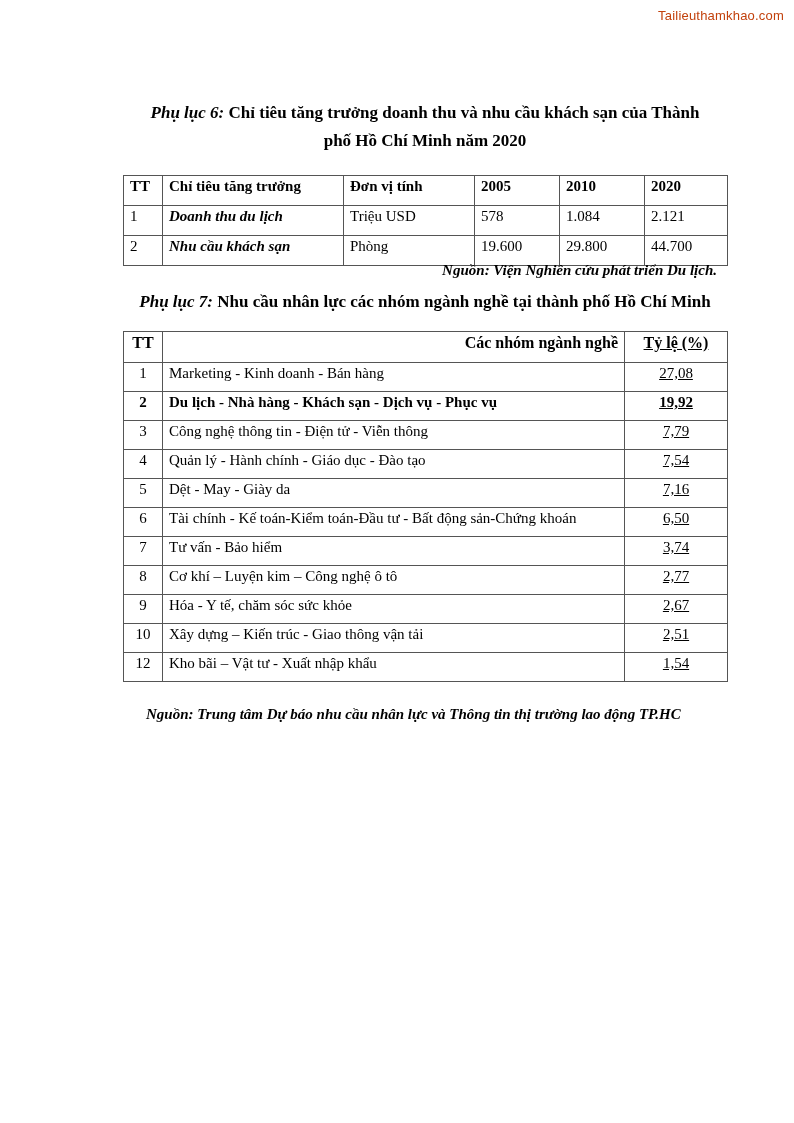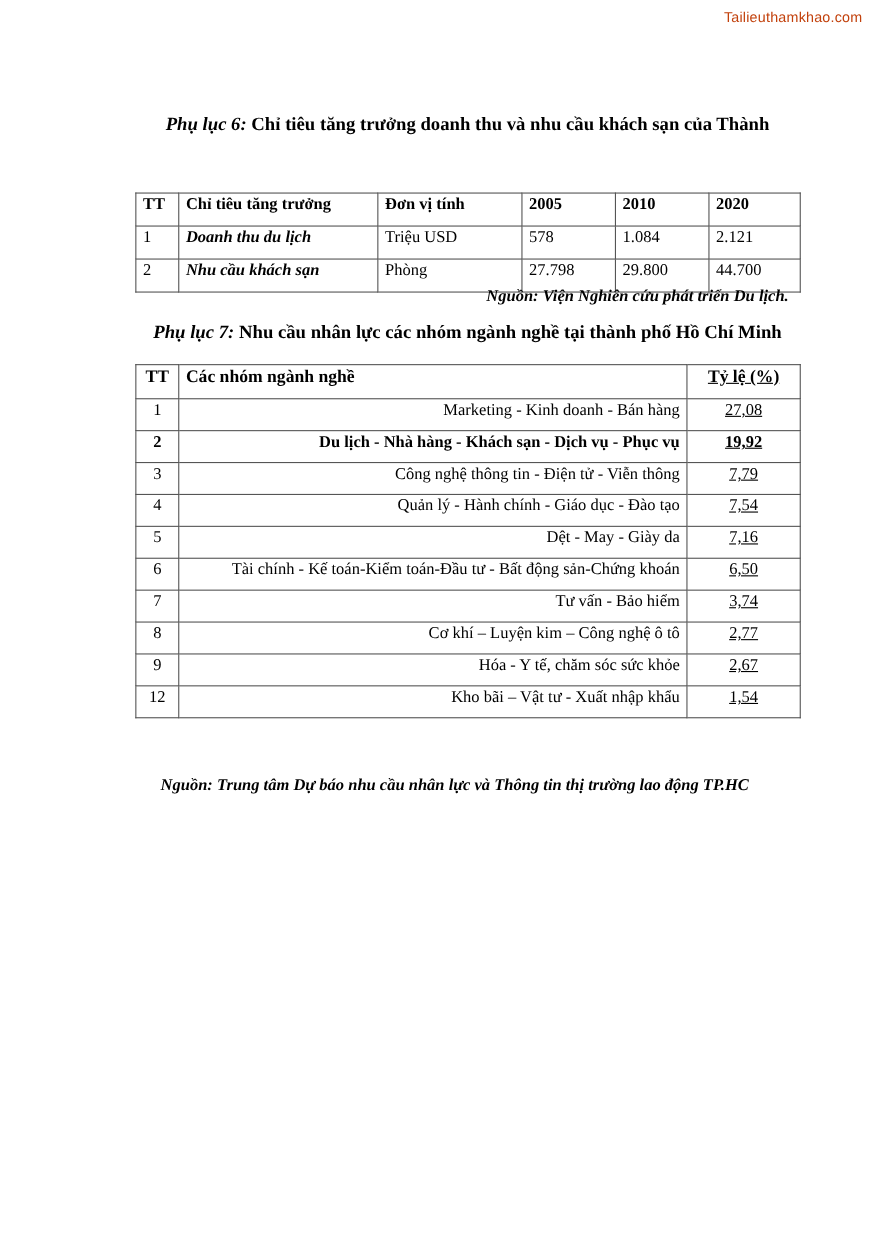--- a/index.html
+++ b/index.html
@@ -73,35 +73,35 @@
     }
     #table2 th {
       font-weight: bold;
       font-size: 16px;
       height: 28px;
       padding-top: 2px;
     }
     #table2 td {
       height: 26px;
       padding-top: 2px;
-      text-align: right;
     }
     #table2 .c-tt { width: 26px; text-align: center; }
     #table2 .c-rate { width: 90px; text-align: center; text-decoration: underline; }
-    #table2 th.c-name { text-align: left; }
+    #table2 th.c-name { text-align: right; }
     #table2 tr.bold td { font-weight: bold; }
     #source2 { top: 706px; left: 146px; text-align: center; }
   </style>
 </head>
 <body>
 
 <div class="watermark">Tailieuthamkhao.com</div>
 
 <div class="title" id="t1-title">
   <i>Phụ lục 6:</i><span> Chỉ tiêu tăng trưởng doanh thu và nhu cầu khách sạn của Thành</span><br>
+  <span>phố Hồ Chí Minh năm 2020</span>
 </div>
 
 <table id="table1">
   <tbody>
       <tr>
     <th style="width:26px">TT</th>
     <th style="width:168px">Chỉ tiêu tăng trưởng</th>
     <th style="width:118px">Đơn vị tính</th>
     <th style="width:72px">2005</th>
     <th style="width:72px">2010</th>
@@ -112,21 +112,21 @@
     <td class="bi">Doanh thu du lịch</td>
     <td>Triệu USD</td>
     <td>578</td>
     <td>1.084</td>
     <td>2.121</td>
   </tr>
   <tr>
     <td>2</td>
     <td class="bi">Nhu cầu khách sạn</td>
     <td>Phòng</td>
-    <td>27.798</td>
+    <td>19.600</td>
     <td>29.800</td>
     <td>44.700</td>
   </tr>
 </tbody>
   </table>
 
 <div class="source" id="source1">Nguồn: Viện Nghiên cứu phát triển Du lịch.</div>
 
 <div class="title" id="t2-title">
   <i>Phụ lục 7:</i><span> Nhu cầu nhân lực các nhóm ngành nghề tại thành phố Hồ Chí Minh</span>
@@ -178,20 +178,25 @@
     <td class="c-tt">8</td>
     <td>Cơ khí – Luyện kim – Công nghệ ô tô</td>
     <td class="c-rate">2,77</td>
   </tr>
   <tr>
     <td class="c-tt">9</td>
     <td>Hóa - Y tế, chăm sóc sức khỏe</td>
     <td class="c-rate">2,67</td>
   </tr>
   <tr>
+    <td class="c-tt">10</td>
+    <td>Xây dựng – Kiến trúc - Giao thông vận tải</td>
+    <td class="c-rate">2,51</td>
+  </tr>
+  <tr>
     <td class="c-tt">12</td>
     <td>Kho bãi – Vật tư - Xuất nhập khẩu</td>
     <td class="c-rate">1,54</td>
   </tr>
 </tbody>
   </table>
 
 <div class="source" id="source2">Nguồn: Trung tâm Dự báo nhu cầu nhân lực và Thông tin thị trường lao động TP.HC</div>
 
 </body></html>

